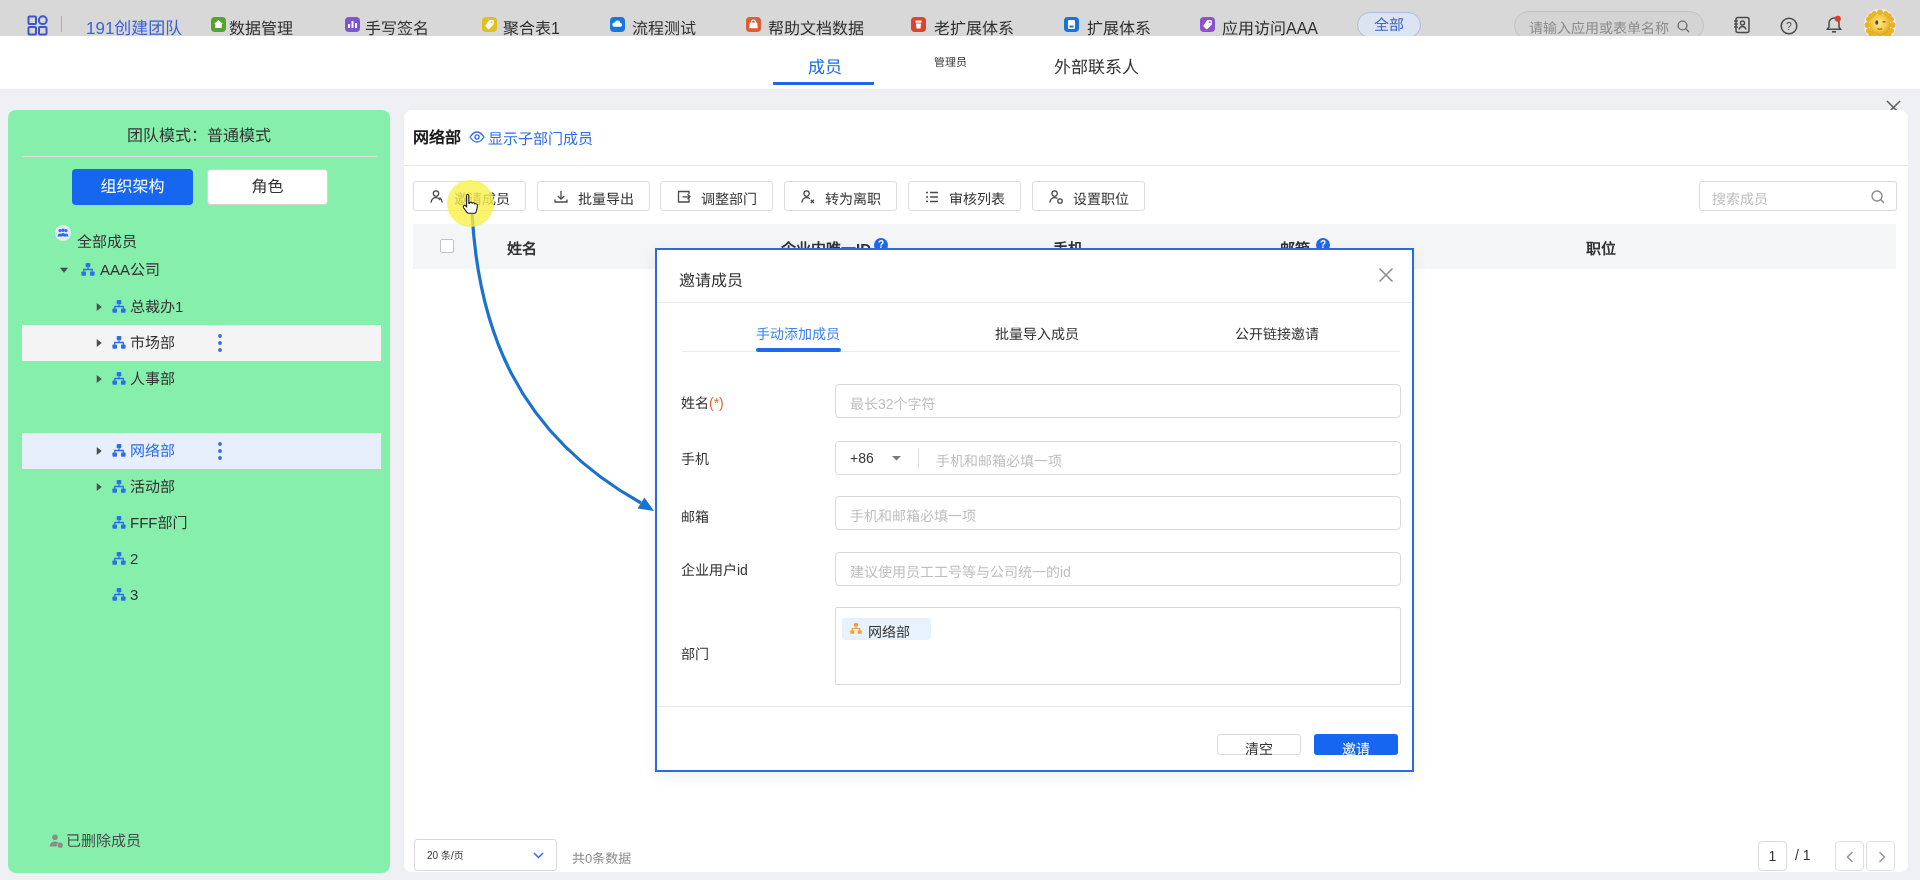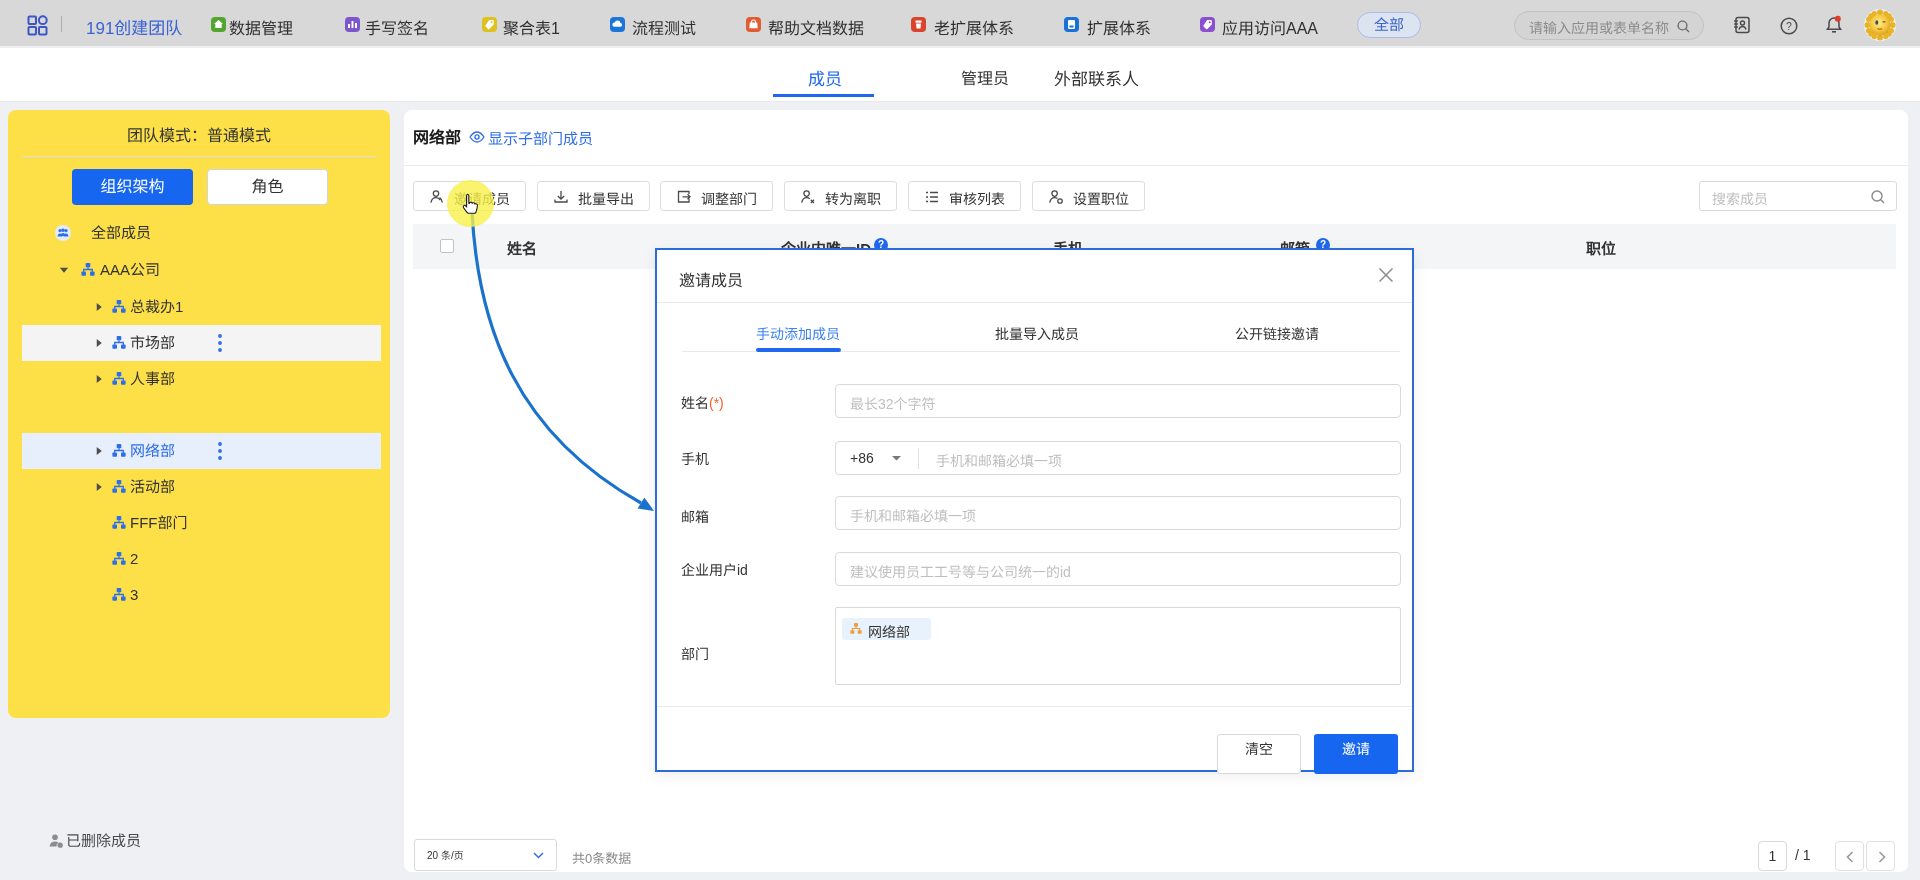--- a/index.html
+++ b/index.html
@@ -5,41 +5,41 @@
 <style>
 *{margin:0;padding:0;box-sizing:border-box;font-family:"Liberation Sans",sans-serif;}
 html,body{width:1920px;height:880px;}
 #app{position:relative;width:1920px;height:880px;background:#eef0f3;overflow:hidden;}
 .abs{position:absolute;}
 
 .topbar{position:absolute;left:0;top:0;width:1920px;height:46px;background:#d8d8d8;}
 .appicon{position:absolute;top:17px;width:15px;height:15px;border-radius:4px;}
 .applabel{position:absolute;top:15px;font-size:16px;color:#303030;white-space:nowrap;font-weight:500;}
 
-.tabstrip{position:absolute;left:0;top:48px;width:1920px;height:54px;background:#fff;border-bottom:1px solid #e9e9e9;}
-
-.sidebar{position:absolute;left:8px;top:110px;width:382px;height:608px;background:#fde047;border-radius:8px;}
+.tabstrip{position:absolute;left:0;top:36px;width:1920px;height:54px;background:#fff;border-bottom:1px solid #e9e9e9;}
+
+.sidebar{position:absolute;left:8px;top:110px;width:382px;height:763px;background:#86efac;border-radius:8px;}
 .trow{position:absolute;left:0;width:382px;height:36px;}
 .trow .cap{position:absolute;top:13px;width:10px;height:10px;}
 .trow .txt{position:absolute;top:8px;font-size:15px;color:#333;line-height:20px;}
 .dico{position:absolute;top:11px;width:14px;height:13px;}
 .dots{position:absolute;left:210px;top:7px;width:4px;height:22px;}
 
 .main{position:absolute;left:404px;top:110px;width:1504px;height:762px;background:#fff;border-radius:8px;}
 .toolbtn{position:absolute;top:71px;width:113px;height:30px;border:1px solid #dcdcdc;border-radius:3px;background:#fff;font-size:14px;color:#333;}
 .toolbtn svg{position:absolute;left:15px;top:7px;}
 .toolbtn span{position:absolute;left:40px;top:6px;}
 .hcol{position:absolute;top:13px;font-size:15px;font-weight:bold;color:#333;}
 .qmark{position:absolute;top:14px;width:14px;height:14px;border-radius:50%;background:#1f68ee;color:#fff;font-size:10px;font-weight:bold;text-align:center;line-height:14px;}
 
 .modal{position:absolute;left:655px;top:248px;width:759px;height:524px;background:#fff;border:2px solid #2b6bdb;box-shadow:0 4px 14px rgba(0,0,0,0.07);}
 .mlabel{position:absolute;left:24px;font-size:14px;color:#333;}
 .minput{position:absolute;left:178px;width:566px;height:34px;border:1px solid #d9d9d9;border-radius:4px;background:#fff;}
 .ph{position:absolute;top:8px;font-size:14px;color:#bfbfbf;white-space:nowrap;}
-.mbtn{position:absolute;width:84px;height:40px;border-radius:3px;font-size:14px;text-align:center;line-height:29px;}
+.mbtn{position:absolute;width:84px;height:21px;border-radius:3px;font-size:14px;text-align:center;line-height:29px;}
 </style>
 </head>
 <body>
 <div id="app">
 
   <div class="topbar" id="topbar">
     <svg class="abs" style="left:27px;top:15px;" width="21" height="21" viewBox="0 0 21 21">
       <g fill="none" stroke="#3c55c9" stroke-width="2">
         <rect x="1.5" y="1.5" width="7.5" height="7.5" rx="1"></rect>
         <circle cx="15.8" cy="5.2" r="3.9"></circle>
@@ -171,21 +171,21 @@
       <circle cx="16" cy="16" r="10.5" fill="url(#sun1)"></circle>
       <ellipse cx="12.8" cy="13.5" rx="1.5" ry="2.2" fill="#355"></ellipse>
       <path d="M18.5 12.5q1.5 1 3 0" stroke="#7a5a10" stroke-width="1.2" fill="none"></path>
       <path d="M13.5 19.5q2.3 1.6 4.6 0" stroke="#a0720f" stroke-width="1.1" fill="none"></path>
     </svg>
   </div>
 
   <div class="tabstrip" id="tabstrip">
     <div class="abs" style="left:808px;top:17px;font-size:17px;color:#1f68ee;">成员</div>
     <div class="abs" style="left:773px;top:46px;width:101px;height:3px;background:#1f68ee;"></div>
-    <div class="abs" style="left:934px;top:17px;font-size:16px;color:#333;margin-left:27px;">管理员</div>
+    <div class="abs" style="left:934px;top:17px;font-size:11px;color:#333;">管理员</div>
     <div class="abs" style="left:1054px;top:17px;font-size:17px;color:#333;">外部联系人</div>
     <svg class="abs" style="left:1885px;top:63px;" width="17" height="17" viewBox="0 0 17 17">
         <g stroke="#5f5f5f" stroke-width="1.6">
           <line x1="2" y1="2" x2="15" y2="15"></line>
           <line x1="15" y1="2" x2="2" y2="15"></line>
         </g>
       </svg>
   </div>
 
   <svg width="0" height="0" style="position:absolute">
@@ -219,21 +219,21 @@
       <span class="abs" style="left:47px;top:10px;width:16px;height:16px;border-radius:50%;background:#e3ecfb;"></span>
       <svg class="abs" style="left:49px;top:13px;" width="12" height="10" viewBox="0 0 12 10">
           <g fill="#2e6ee8">
             <circle cx="3" cy="2.6" r="1.6"></circle>
             <circle cx="9" cy="2.6" r="1.6"></circle>
             <circle cx="6" cy="2.2" r="1.8"></circle>
             <path d="M0.6 8.6c0-2 1-3.2 2.4-3.2S5.4 6.6 5.4 8.6zM6.6 8.6c0-2 1-3.2 2.4-3.2s2.4 1.2 2.4 3.2z"></path>
             <path d="M3.4 8c.3-1.8 1.3-2.9 2.6-2.9S8.3 6.2 8.6 8z"></path>
           </g>
         </svg>
-      <span class="txt" style="left:83px;">全部成员</span>
+      <span class="txt" style="left:69px;margin-top:9px;">全部成员</span>
     </div>
     <div class="trow" style="top:142px;">
       <svg class="cap" style="left:51px;" width="11" height="10" viewBox="0 0 11 10">
           <use href="#caret-d"></use>
         </svg>
       <svg class="dico" style="left:73px;" width="14" height="13" viewBox="0 0 14 13">
           <use href="#dept"></use>
         </svg>
       <span class="txt" style="left:92px;">AAA公司</span>
     </div>

